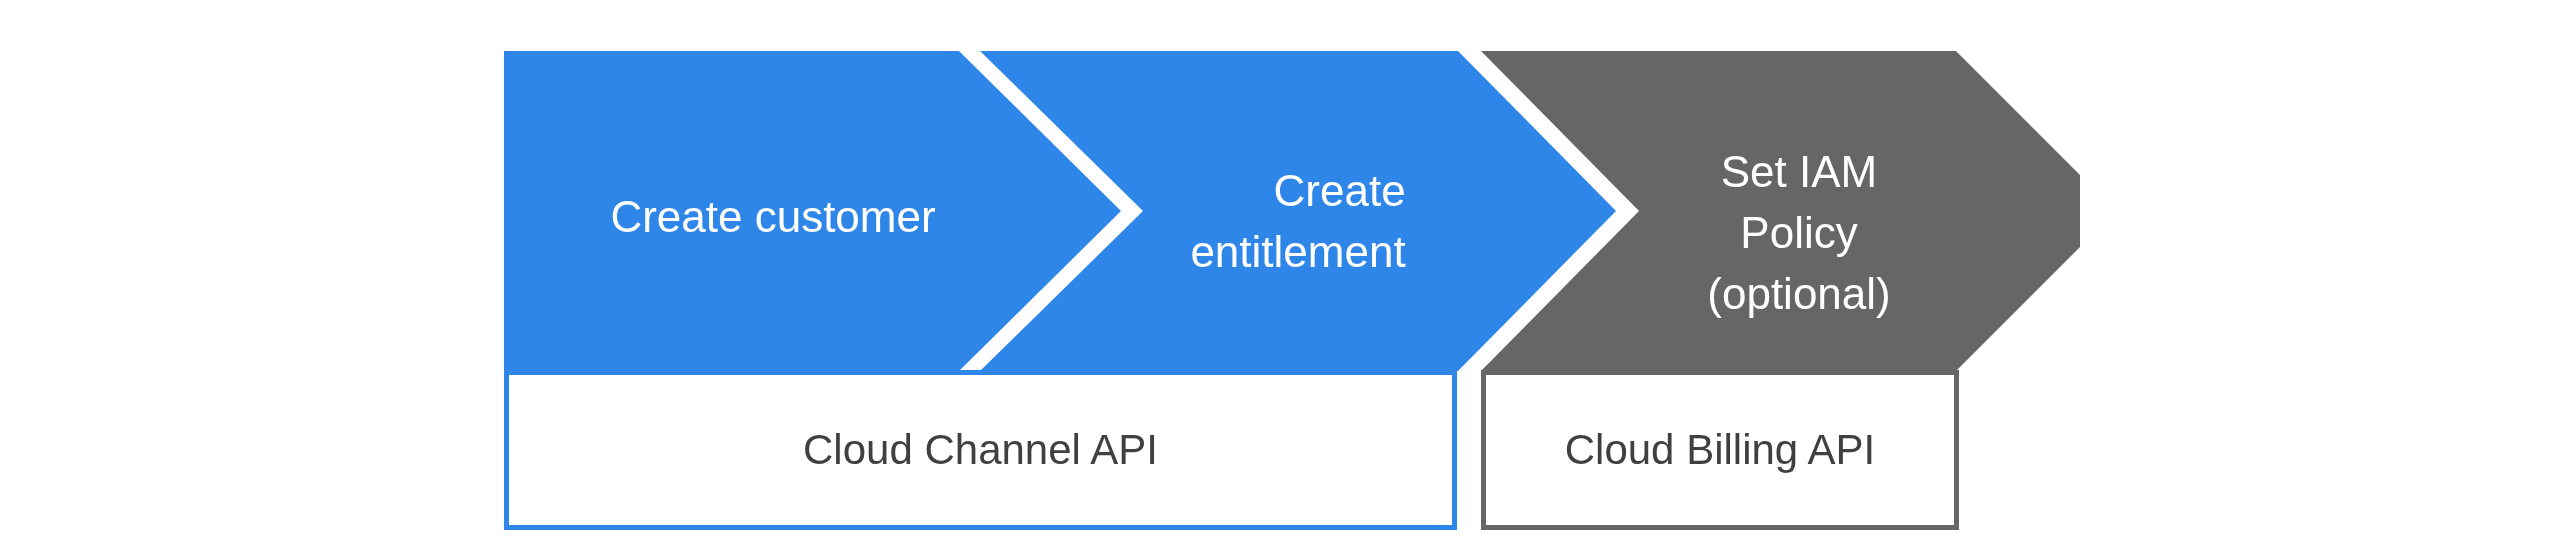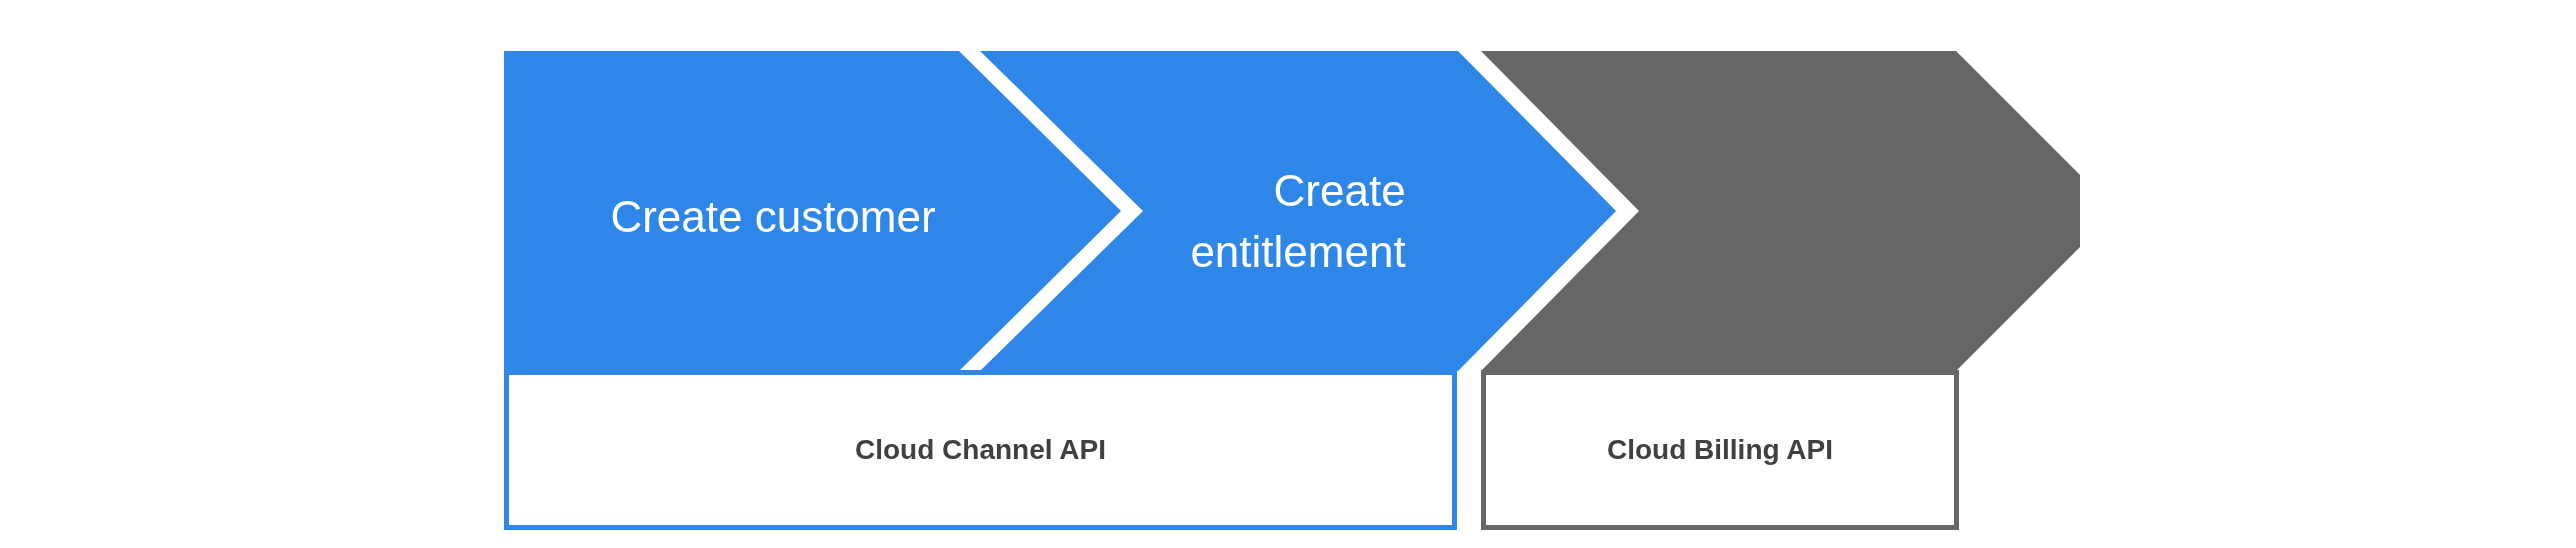--- a/index.html
+++ b/index.html
@@ -67,22 +67,22 @@
     border: 5.5px solid #2E86E9;
   }
   .api-box-2 {
     left: 1481px;
     width: 478px;
     border: 5.5px solid #666666;
     align-items: center;
   }
   .api-label {
     color: #404040;
-    font-size: 28px;
-    font-weight: 700;
+    font-size: 42px;
+    font-weight: 400;
     text-align: center;
     white-space: nowrap;
   }
 </style>
 </head>
 <body>
 
 <div class="canvas">
 
   <div class="arrow blue arrow1"></div>
@@ -91,20 +91,25 @@
 
   <div class="arrow-label arrow-label-1">
     <div>Create customer</div>
   </div>
 
   <div class="arrow-label arrow-label-2">
     <div>Create</div>
     <div>entitlement</div>
   </div>
 
+  <div class="arrow-label arrow-label-3">
+    <div>Set IAM</div>
+    <div>Policy</div>
+    <div>(optional)</div>
+  </div>
 
   <div class="api-box api-box-1">
     <span class="api-label">Cloud Channel API</span>
   </div>
 
   <div class="api-box api-box-2">
     <span class="api-label">Cloud Billing API</span>
   </div>
 
 </div>

